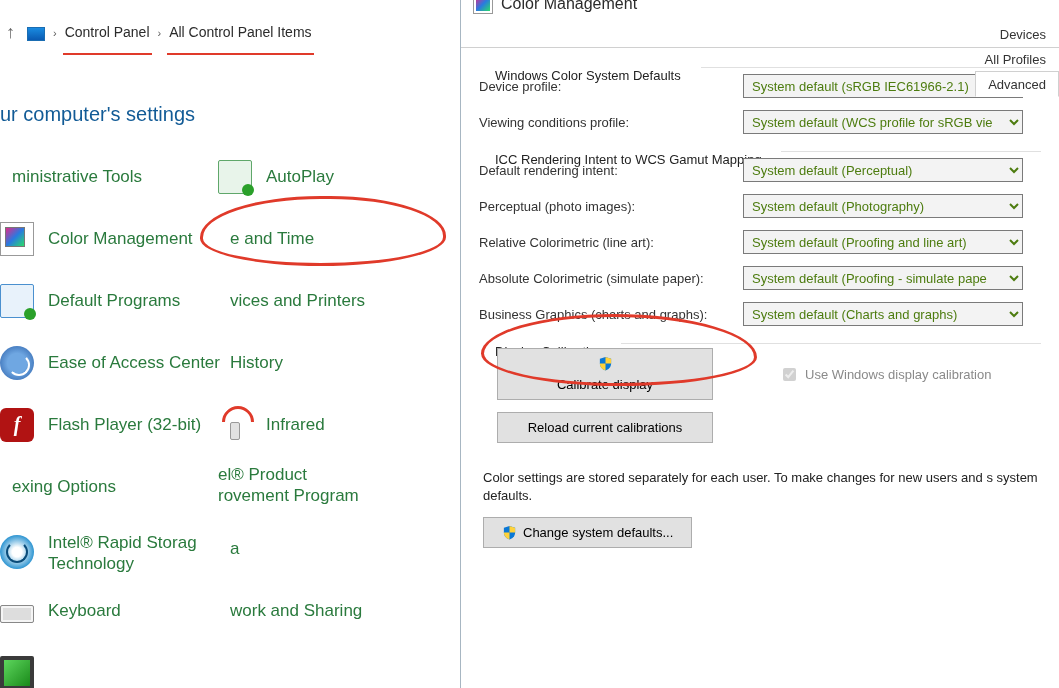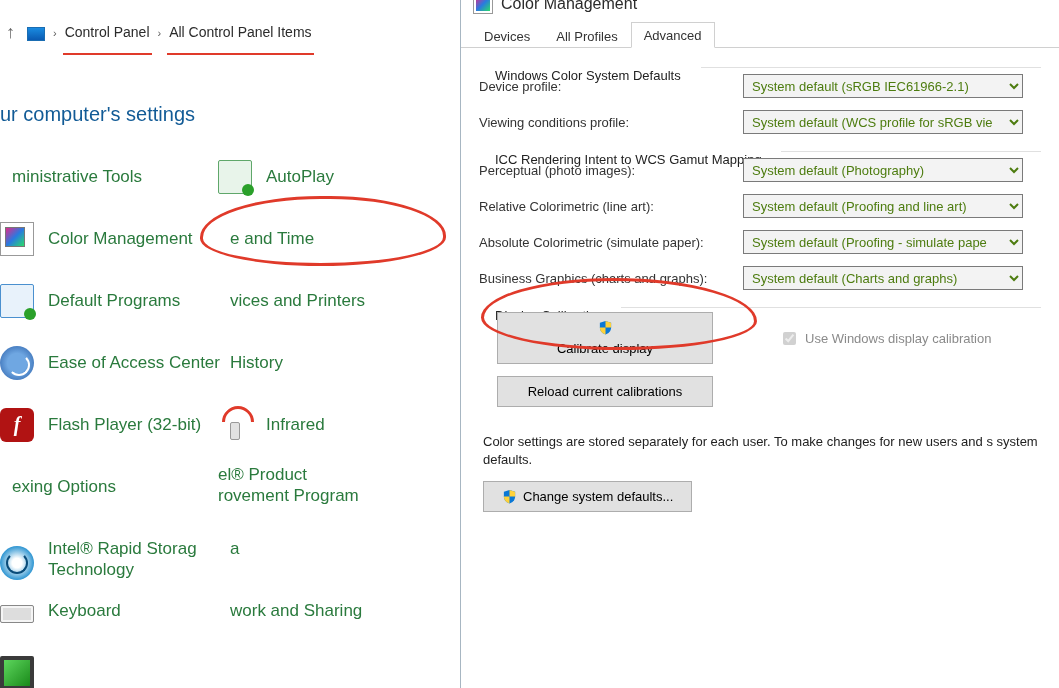--- a/index.html
+++ b/index.html
@@ -144,20 +144,21 @@
   .cm-title { font-size:16px; color:#2b2b2b; }
   
   .tabs {
     display:flex;
     align-items:flex-end;
     border-bottom:1px solid #d0d0d0;
     padding-left:10px;
     margin-top:2px;
     gap:0;
     height:28px;
+    flex-direction:column;
   }
   .tab {
     padding:5px 12px 4px;
     font-size:13px;
     color:#333;
     border:1px solid transparent;
     border-bottom:none;
     cursor:pointer;
     position:relative;
     top:1px;
@@ -288,21 +289,21 @@
         <span class="label">Infrared</span>
       </div>
     <div class="cp-cell col1">
         <span class="label">exing Options</span>
       </div>
 
     <div class="cp-cell col1" style="display:block;line-height:1.25;padding-top:8px;">
       <div>el® Product</div>
       <div>rovement Program</div>
     </div>
-    <div class="cp-cell col2" style="align-items:flex-end;">
+    <div class="cp-cell col2" style="align-items:center;">
       <span class="cp-icon ic-intel" style="margin-top:6px;"></span>
       <span style="display:block;line-height:1.25;padding-top:8px;">
         <div>Intel® Rapid Storag</div>
         <div>Technology</div>
       </span>
     </div>
 
     <div class="cp-cell col1">
         <span class="label">a</span>
       </div>
@@ -344,20 +345,24 @@
       <select class="dd"><option>System default (sRGB IEC61966-2.1)</option></select>
     </div>
     <div class="formrow">
       <span class="lbl">Viewing conditions profile:</span>
       <select class="dd"><option>System default (WCS profile for sRGB vie</option></select>
     </div>
 
     <div class="group-title" style="padding-left:34px;">ICC Rendering Intent to WCS Gamut Mapping</div>
     <div class="group-top-rule" style="margin-top:-30px;margin-left:320px;"></div>
 
+    <div class="formrow">
+      <span class="lbl">Default rendering intent:</span>
+      <select class="dd"><option>System default (Perceptual)</option></select>
+    </div>
     <div class="formrow">
       <span class="lbl">Perceptual (photo images):</span>
       <select class="dd"><option>System default (Photography)</option></select>
     </div>
     <div class="formrow">
       <span class="lbl">Relative Colorimetric (line art):</span>
       <select class="dd"><option>System default (Proofing and line art)</option></select>
     </div>
     <div class="formrow">
       <span class="lbl">Absolute Colorimetric (simulate paper):</span>

